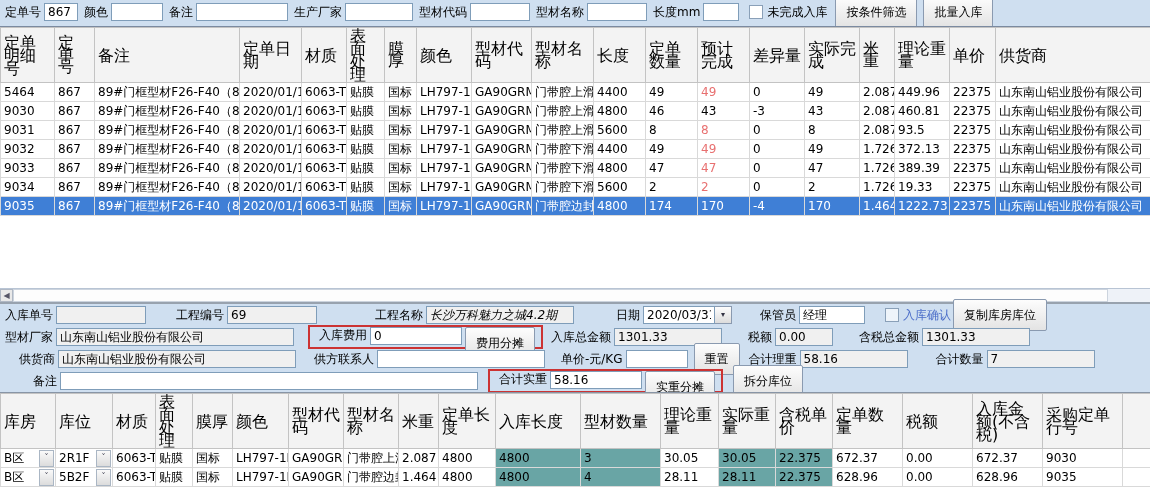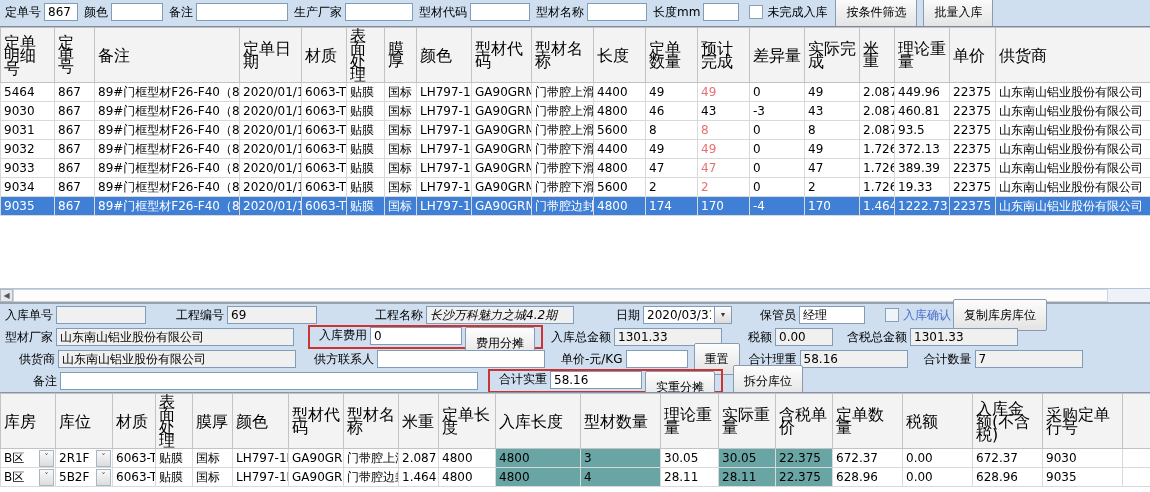--- a/index.html
+++ b/index.html
@@ -300,35 +300,35 @@
       <input class="inp ro" style="width: 238px;" value="山东南山铝业股份有限公司">
       <span class="red-box" style="margin-left:14px">
         <span class="lbl">入库费用</span>
         <input class="inp" style="width: 92px;" value="0">
         <button class="btn">费用分摊</button>
       </span>
       <span class="lbl" style="margin-left:8px">入库总金额</span>
       <input class="inp ro" style="width: 108px;" value="1301.33">
       <span class="lbl" style="margin-left:26px">税额</span>
       <input class="inp ro" style="width: 58px;" value="0.00">
-      <span class="lbl" style="margin-left:14px">含税总金额</span>
+      <span class="lbl" style="margin-left:26px">含税总金额</span>
       <input class="inp ro" style="width: 108px;" value="1301.33">
     </div>
 
     <div class="form-row">
       <span class="lbl" style="margin-left:14px">供货商</span>
       <input class="inp ro" style="width: 238px;" value="山东南山铝业股份有限公司">
       <span class="lbl" style="margin-left:18px">供方联系人</span>
       <input class="inp" style="width: 168px;" value="">
       <span class="lbl" style="margin-left:16px">单价-元/KG</span>
       <input class="inp" style="width: 62px;" value="">
       <button class="btn" style="margin-left:6px">重置</button>
       <span class="lbl" style="margin-left:6px">合计理重</span>
       <input class="inp ro" style="width: 108px;" value="58.16">
-      <span class="lbl" style="margin-left:16px">合计数量</span>
+      <span class="lbl" style="margin-left:28px">合计数量</span>
       <input class="inp ro" style="width: 108px;" value="7">
     </div>
 
     <div class="form-row">
       <span class="lbl" style="margin-left:28px">备注</span>
       <input class="inp" style="width: 418px;" value="">
       <span class="red-box" style="margin-left:10px">
         <span class="lbl">合计实重</span>
         <input class="inp" style="width: 92px;" value="58.16">
         <button class="btn">实重分摊</button>

